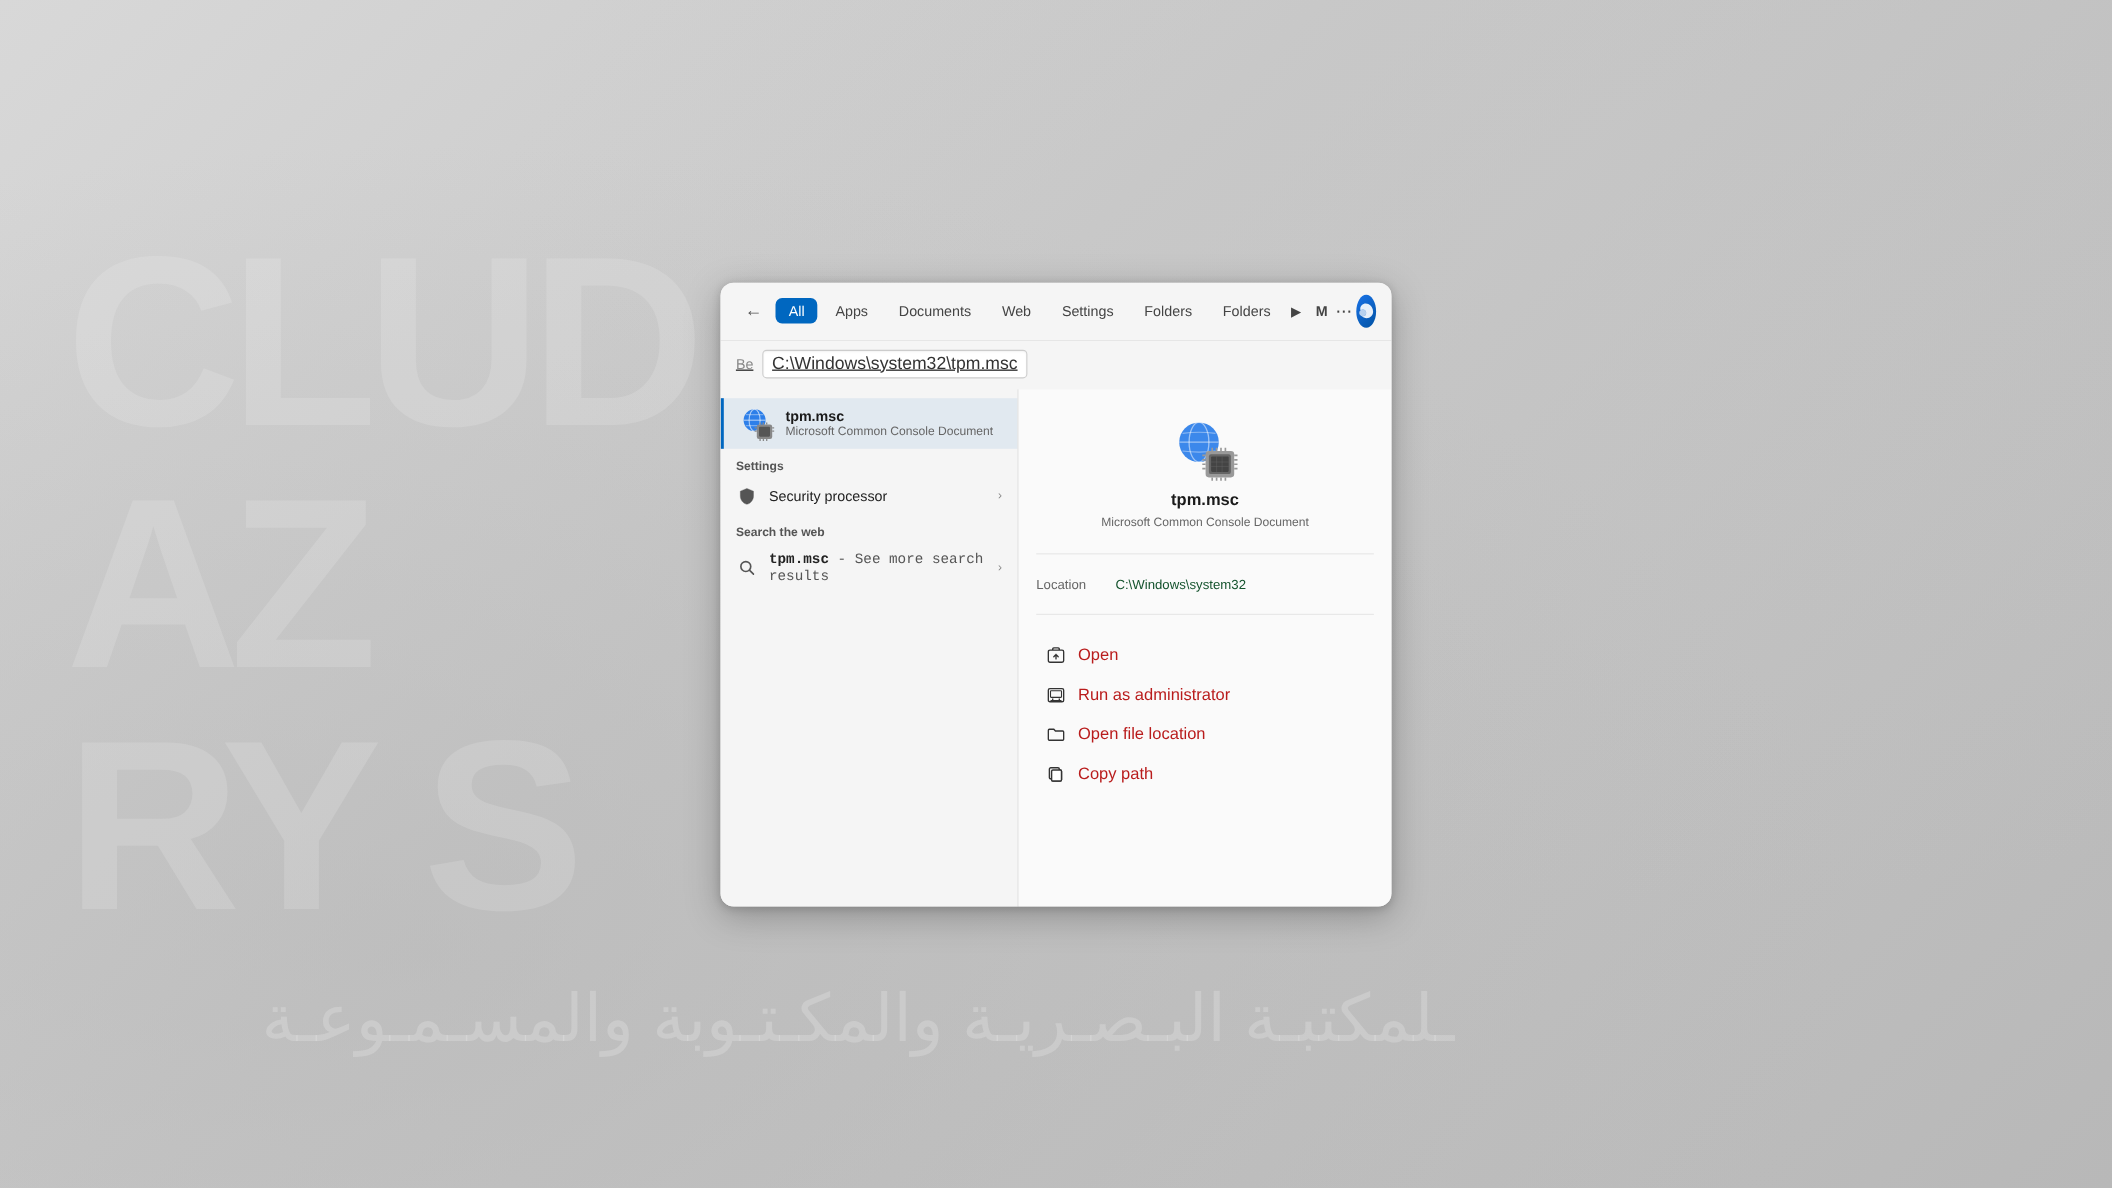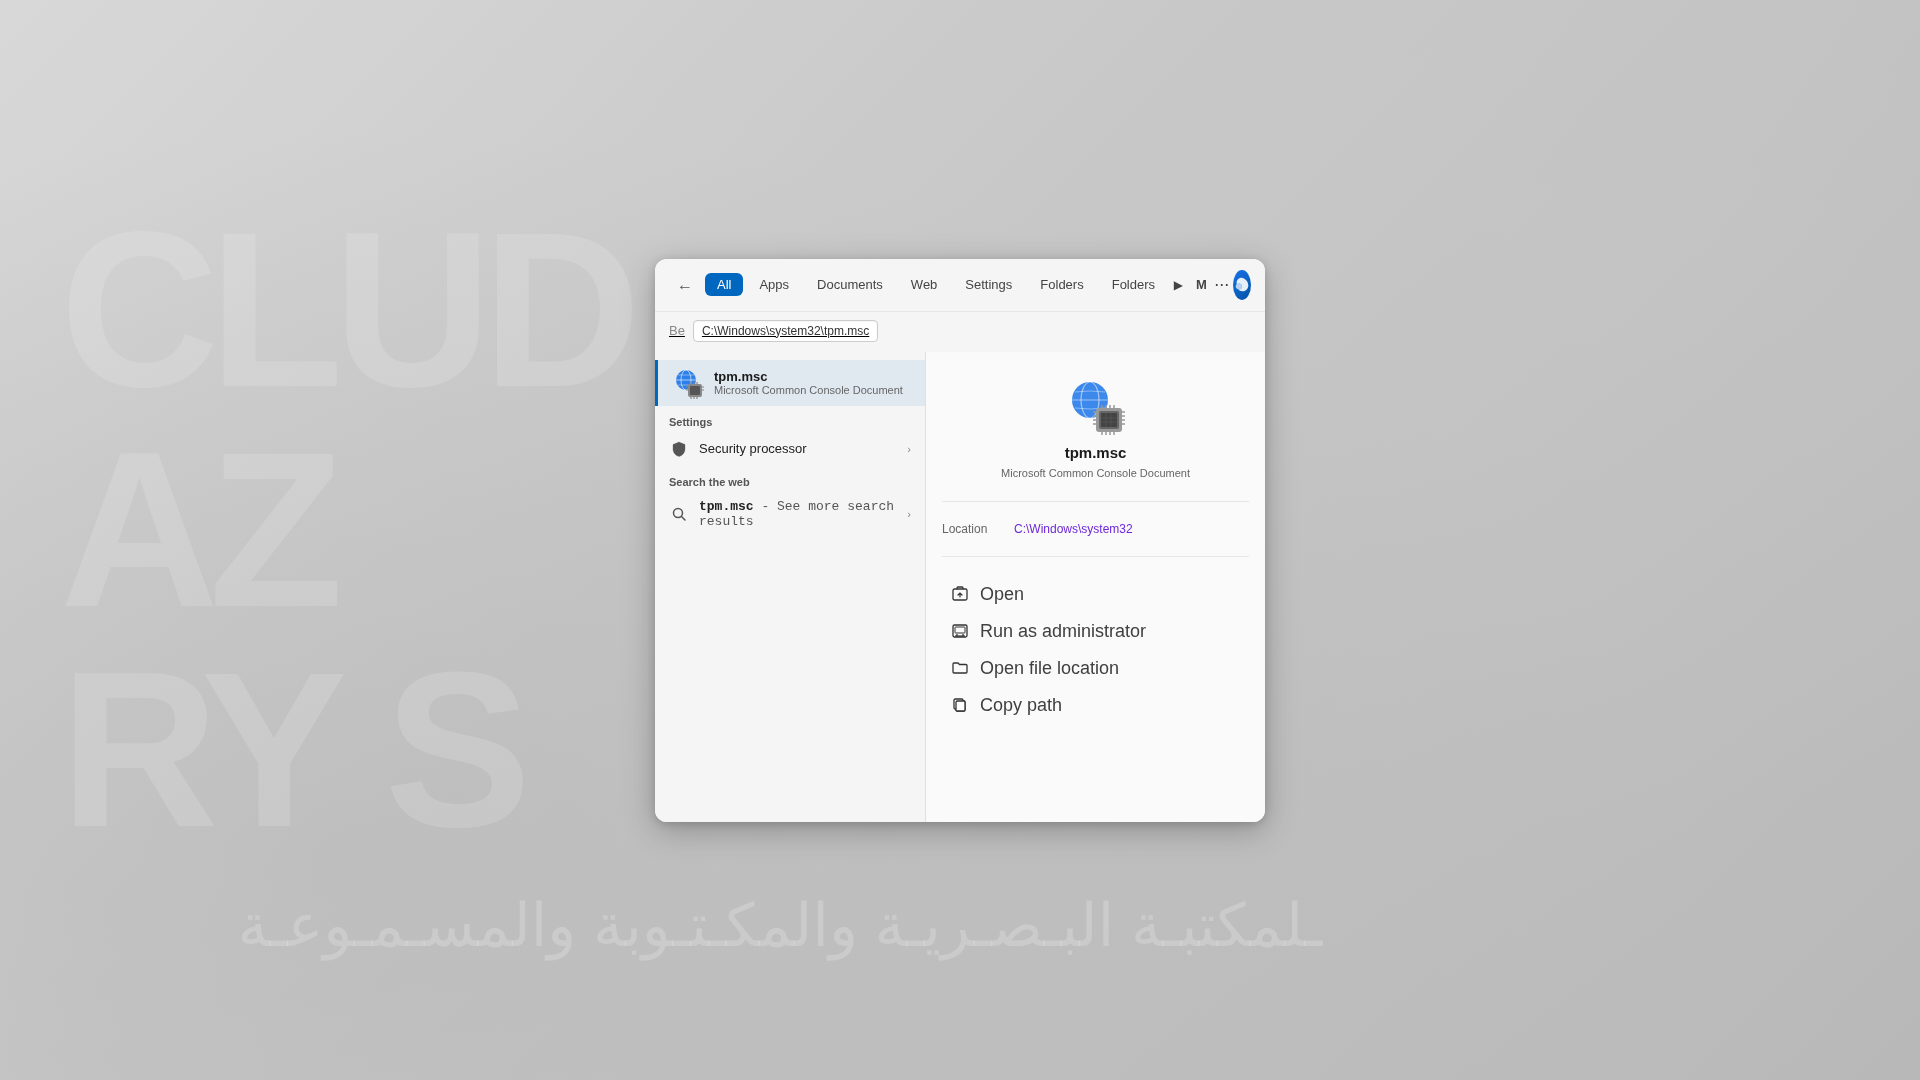--- a/index.html
+++ b/index.html
@@ -147,21 +147,21 @@
       font-size: 13px;
       color: #888;
       flex-shrink: 0;
     }
 
     .search-box {
       background: white;
       border: 1px solid #ccc;
       border-radius: 4px;
       padding: 3px 8px;
-      font-size: 12px;
+      font-size: 16px;
       color: #333;
       min-width: 160px;
       box-shadow: inset 0 1px 2px rgba(0,0,0,0.05);
     }
 
     
     .content {
       display: flex;
       height: 470px;
     }
@@ -328,21 +328,21 @@
     }
 
     .location-label {
       font-size: 12px;
       color: #666;
       min-width: 60px;
     }
 
     .location-value {
       font-size: 12px;
-      color: #6d28d9;
+      color: #14532d;
     }
 
     .action-list {
       display: flex;
       flex-direction: column;
       gap: 2px;
       margin-top: 4px;
     }
 
     .action-item {
@@ -358,22 +358,22 @@
       width: 20px;
       height: 20px;
       display: flex;
       align-items: center;
       justify-content: center;
       font-size: 14px;
       color: #333;
     }
 
     .action-label {
-      font-size: 18px;
-      color: #404040;
+      font-size: 15px;
+      color: #b91c1c;
     }
 
     
     .chip-svg {
       width: 32px;
       height: 32px;
     }
 
     
     .chip-svg-lg {

